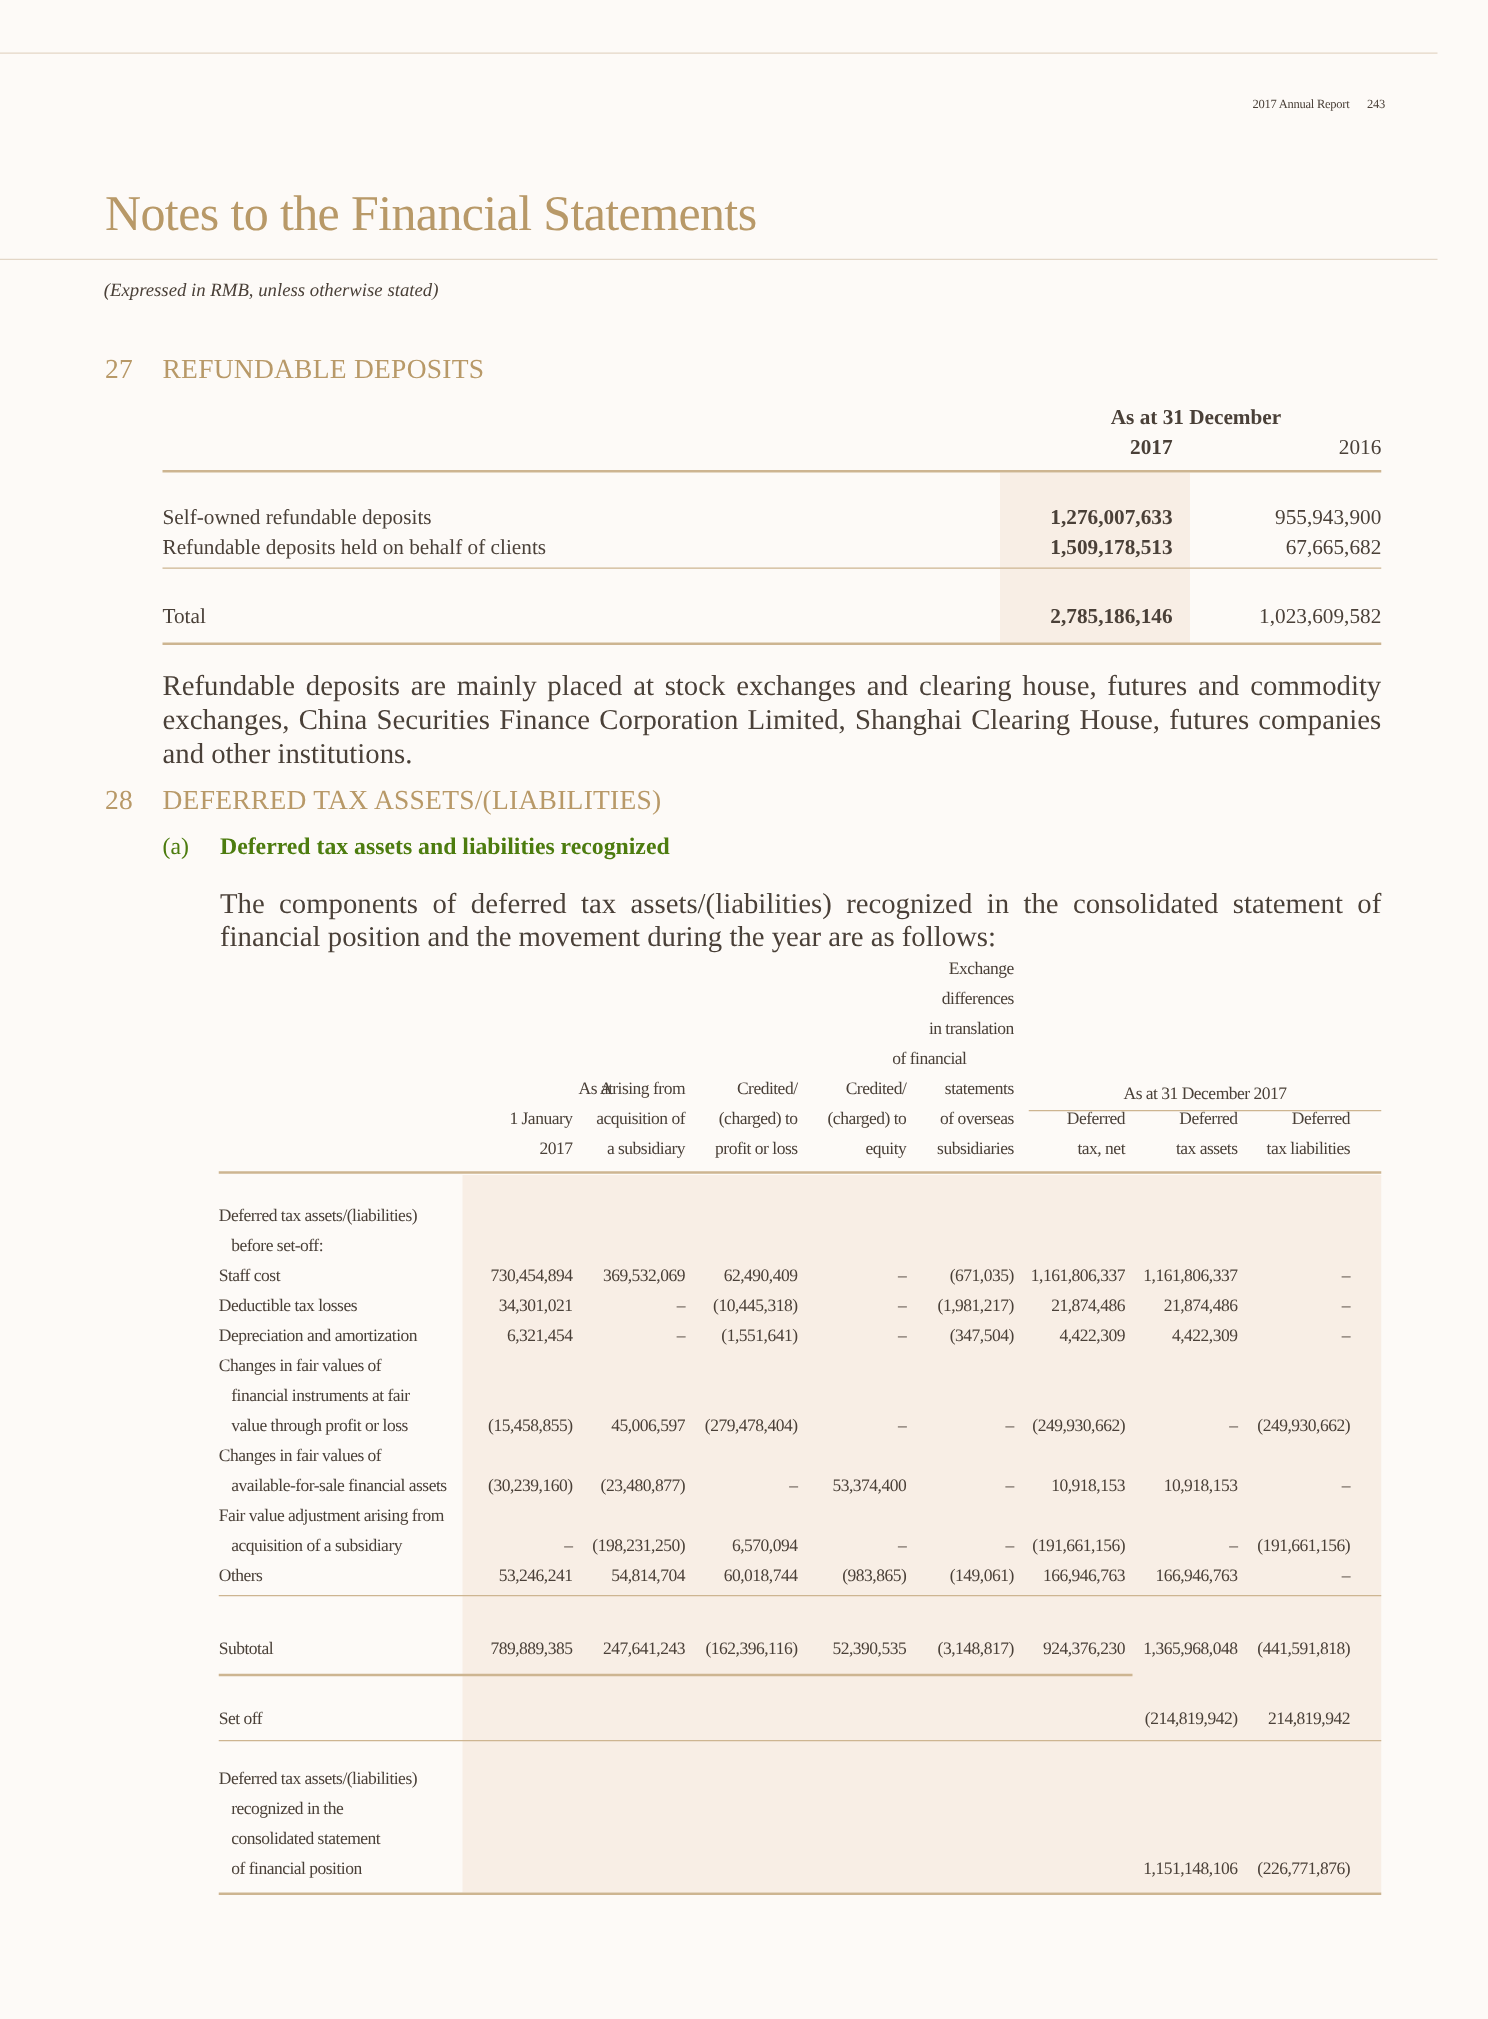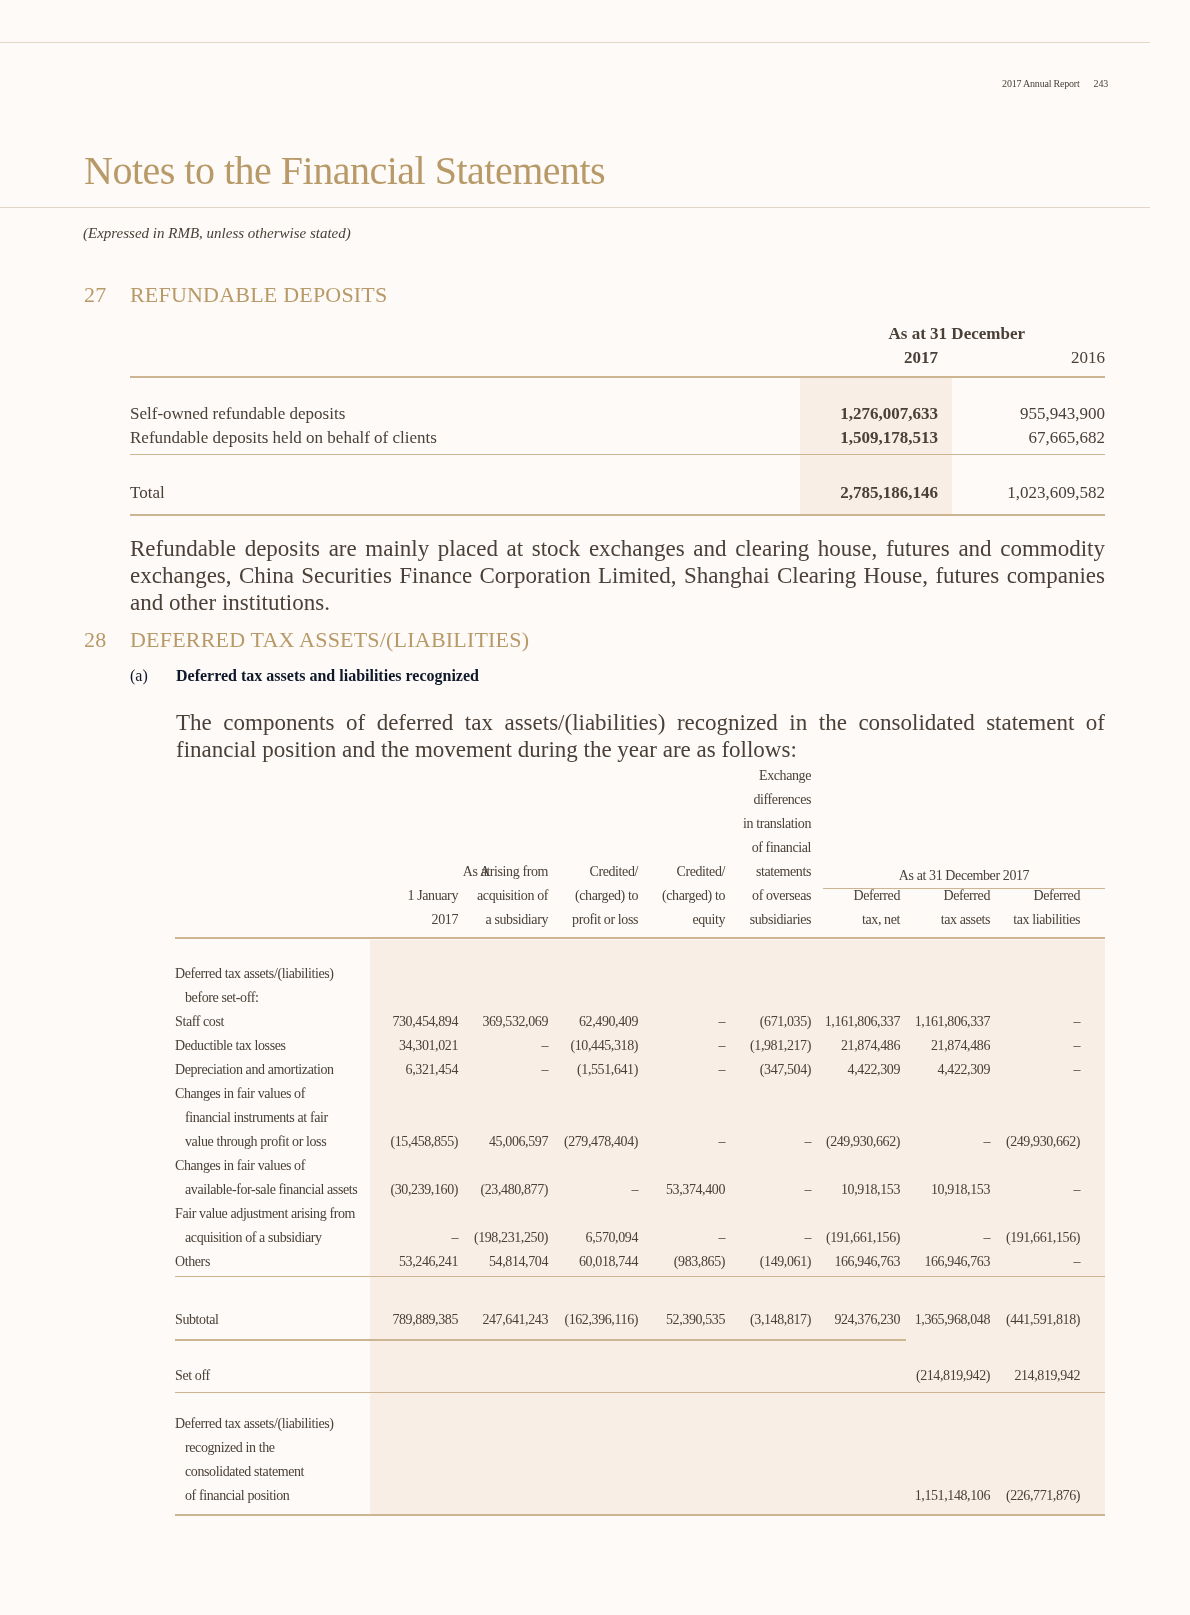--- a/index.html
+++ b/index.html
@@ -58,21 +58,21 @@
   .t27 .row { position: absolute; left: 0; width: 975px; font-size: 17px; }
   .t27 .row .lbl { position: absolute; left: 0; }
   .t27 .row .v1 { position: absolute; right: 167px; font-weight: bold; }
   .t27 .row .v2 { position: absolute; right: 0; }
 
   .para {
     position: absolute; font-size: 23px; line-height: 27px; text-align: justify;
     color: #4a4038;
   }
   .subsec {
-    position: absolute; left: 130px; top: 667px; font-size: 16px; font-weight: bold; color: #0f172a;
+    position: absolute; left: 130px; top: 667px; font-size: 19px; font-weight: bold; color: #4d7c0f;
   }
   .subsec .tag { display: inline-block; width: 46px; font-weight: normal; }
 
   
   .t28 {
     position: absolute; left: 175px; top: 790px; width: 930px; font-size: 14px;
     letter-spacing: -0.4px;
   }
   .t28 .shade { position: absolute; background: #f8eee5; }
   .t28 .hcell {
@@ -144,21 +144,21 @@
     <div class="hcell" style="right: 557px; top: 118px; width: 135px;">a subsidiary</div>
     <div class="hcell" style="right: 467px; top: 70px; width: 135px;">Credited/</div>
     <div class="hcell" style="right: 467px; top: 94px; width: 135px;">(charged) to</div>
     <div class="hcell" style="right: 467px; top: 118px; width: 135px;">profit or loss</div>
     <div class="hcell" style="right: 380px; top: 70px; width: 135px;">Credited/</div>
     <div class="hcell" style="right: 380px; top: 94px; width: 135px;">(charged) to</div>
     <div class="hcell" style="right: 380px; top: 118px; width: 135px;">equity</div>
     <div class="hcell" style="right: 294px; top: -26px; width: 135px;">Exchange</div>
     <div class="hcell" style="right: 294px; top: -2px; width: 135px;">differences</div>
     <div class="hcell" style="right: 294px; top: 22px; width: 135px;">in translation</div>
-    <div class="hcell" style="right: 294px; top: 46px; width: 135px;">of financial</div>
+    <div class="hcell" style="right: 294px; top: 46px; width: 135px; text-align: center;">of financial</div>
     <div class="hcell" style="right: 294px; top: 70px; width: 135px;">statements</div>
     <div class="hcell" style="right: 294px; top: 94px; width: 135px;">of overseas</div>
     <div class="hcell" style="right: 294px; top: 118px; width: 135px;">subsidiaries</div>
     <div class="hcell" style="right: 205px; top: 94px; width: 135px;">Deferred</div>
     <div class="hcell" style="right: 205px; top: 118px; width: 135px;">tax, net</div>
     <div class="hcell" style="right: 115px; top: 94px; width: 135px;">Deferred</div>
     <div class="hcell" style="right: 115px; top: 118px; width: 135px;">tax assets</div>
     <div class="hcell" style="right: 25px; top: 94px; width: 135px;">Deferred</div>
     <div class="hcell" style="right: 25px; top: 118px; width: 135px;">tax liabilities</div>
     <div class="hcell" style="left: 648px; top: 74px; width: 282px; text-align: center;">As at 31 December 2017</div>

